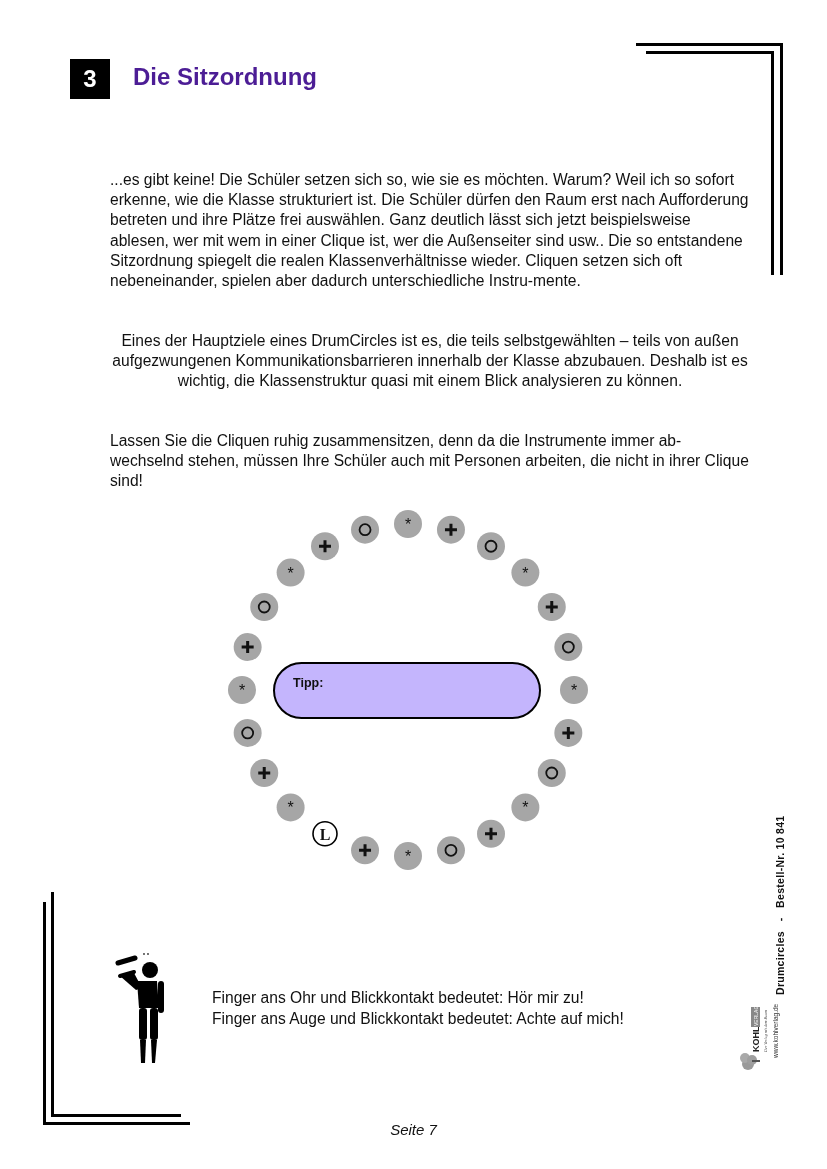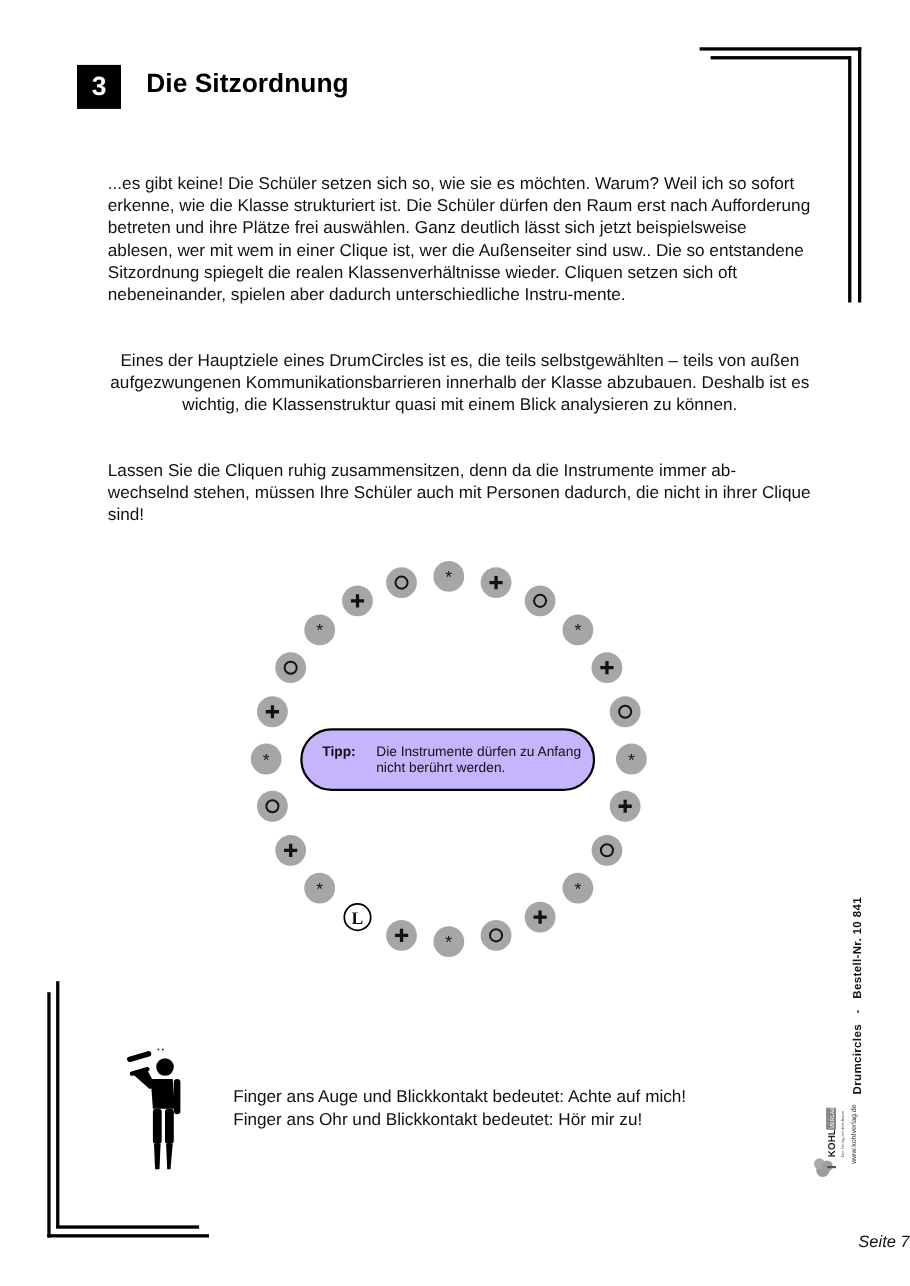--- a/index.html
+++ b/index.html
@@ -1,49 +1,49 @@
 <!DOCTYPE html>
 <html><head>
   <meta charset="utf-8">
   <style>
     html, body { margin: 0; padding: 0; background: #ffffff; }
     body { width: 827px; height: 1169px; position: relative; overflow: hidden;
       font-family: "Liberation Sans", sans-serif; color: #111; }
     .num-box { position: absolute; left: 70px; top: 59px; width: 40px; height: 40px;
       background: #000; color: #fff; font-weight: bold; font-size: 24px;
       display: flex; align-items: center; justify-content: center; }
-    .title { position: absolute; left: 133px; top: 63px; font-size: 24px; font-weight: bold; color: #000000; }
+    .title { position: absolute; left: 133px; top: 63px; font-size: 24px; font-weight: bold; color: #4c1d95; }
     .frame-line { position: absolute; background: #000; }
-    .paragraph { position: absolute; left: 94px; width: 640px; font-size: 15.6px; line-height: 20.2px; margin: 4px; }
+    .paragraph { position: absolute; left: 94px; width: 640px; font-size: 15.6px; line-height: 20.2px; margin: 16px; }
     .seats { position: absolute; left: 0; top: 0; width: 827px; height: 1169px; }
     .tip-box { position: absolute; left: 273px; top: 662px; width: 268px; height: 57px;
       border: 2px solid #000; border-radius: 30px; background: #c4b5fd; box-sizing: border-box; }
     .tip-label { position: absolute; left: 18px; top: 12px; font-size: 12.5px; font-weight: bold; }
     .tip-text { position: absolute; left: 67px; top: 12px; font-size: 12.5px; line-height: 15px; width: 190px; }
     .figure { position: absolute; left: 108px; top: 948px; }
     .gesture-text { position: absolute; left: 212px; top: 988px; font-size: 15.6px; line-height: 20.5px; }
     .side-text { position: absolute; left: 774px; top: 995px; transform-origin: 0 0; transform: rotate(-90deg);
       font-size: 10.5px; font-weight: bold; white-space: nowrap; letter-spacing: 0.3px; }
     .logo { position: absolute; left: 736px; top: 1000px; width: 50px; height: 72px; }
-    .page-num { position: absolute; left: 0; width: 827px; top: 1121px; text-align: right; font-style: italic; font-size: 15px; }
+    .page-num { position: absolute; left: 0; width: 827px; top: 1121px; text-align: center; font-style: italic; font-size: 15px; }
   </style>
 </head>
 <body>
 
 <div class="num-box">3</div>
 <div class="title">Die Sitzordnung</div>
 
 <div class="frame-line" style="left:636px; top:43px; width:147px; height:3px;"></div>
 <div class="frame-line" style="left:780px; top:43px; width:3px; height:232px;"></div>
 <div class="frame-line" style="left:646px; top:51px; width:127px; height:3px;"></div>
 <div class="frame-line" style="left:771px; top:51px; width:3px; height:224px;"></div>
 
 <p class="paragraph" style="top:154px;">...es gibt keine! Die Schüler setzen sich so, wie sie es möchten. Warum? Weil ich so sofort erkenne, wie die Klasse strukturiert ist. Die Schüler dürfen den Raum erst nach Aufforderung betreten und ihre Plätze frei auswählen. Ganz deutlich lässt sich jetzt beispielsweise ablesen, wer mit wem in einer Clique ist, wer die Außenseiter sind usw.. Die so entstandene Sitzordnung spiegelt die realen Klassenverhältnisse wieder. Cliquen setzen sich oft nebeneinander, spielen aber dadurch unterschiedliche Instru-mente.</p>
 <p class="paragraph" style="top:315px;text-align:center;">Eines der Hauptziele eines DrumCircles ist es, die teils selbstgewählten – teils von außen aufgezwungenen Kommunikationsbarrieren innerhalb der Klasse abzubauen. Deshalb ist es wichtig, die Klassenstruktur quasi mit einem Blick analysieren zu können.</p>
-<p class="paragraph" style="top:415px;">Lassen Sie die Cliquen ruhig zusammensitzen, denn da die Instrumente immer ab-wechselnd stehen, müssen Ihre Schüler auch mit Personen dadurch, die nicht in ihrer Clique sind!</p>
+<p class="paragraph" style="top:415px;">Lassen Sie die Cliquen ruhig zusammensitzen, denn da die Instrumente immer ab-wechselnd stehen, müssen Ihre Schüler auch mit Personen arbeiten, die nicht in ihrer Clique sind!</p>
 
 <svg class="seats" id="seat-svg" width="827" height="1169" viewBox="0 0 827 1169">
     <g>
       <circle cx="408" cy="524" r="14" fill="#a6a6a6"></circle>
       <text x="408" y="530" text-anchor="middle" font-family="Liberation Sans, sans-serif" font-size="16" fill="#111">*</text>
     </g>
     <g>
       <circle cx="450.9639614870184" cy="529.6563128360146" r="14" fill="#a6a6a6"></circle>
       <path d="M444.9639614870184 529.6563128360146 H456.9639614870184 M450.9639614870184 523.6563128360146 V535.6563128360146" stroke="#111" stroke-width="3"></path>
     </g>
@@ -132,21 +132,20 @@
       <path d="M318.99999999999994 546.2397829717833 H330.99999999999994 M324.99999999999994 540.2397829717833 V552.2397829717833" stroke="#111" stroke-width="3"></path>
     </g>
     <g>
       <circle cx="365.0360385129814" cy="529.6563128360146" r="14" fill="#a6a6a6"></circle>
       <circle cx="365.0360385129814" cy="529.6563128360146" r="5.5" fill="none" stroke="#111" stroke-width="1.8"></circle>
     </g>
   </svg>
 
 <div class="tip-box">
   <span class="tip-label">Tipp:</span>
-  <span class="tip-text">Die Instrumente dürfen zu Anfang nicht berührt werden.</span>
 </div>
 
 <div class="frame-line" style="left:51px; top:892px; width:3px; height:224px;"></div>
 <div class="frame-line" style="left:51px; top:1114px; width:130px; height:3px;"></div>
 <div class="frame-line" style="left:43px; top:902px; width:3px; height:223px;"></div>
 <div class="frame-line" style="left:43px; top:1122px; width:147px; height:3px;"></div>
 
 <svg class="figure" width="60" height="120" viewBox="0 0 60 120">
   <line x1="10" y1="15" x2="27" y2="10" stroke="#000" stroke-width="5" stroke-linecap="round"></line>
   <circle cx="36" cy="6" r="0.9" fill="#333"></circle>
@@ -156,22 +155,22 @@
   <line x1="12" y1="28" x2="26" y2="24" stroke="#000" stroke-width="4" stroke-linecap="round"></line>
   <path d="M29 33 L49 33 L51 60 L31 60 Z" fill="#000"></path>
   <rect x="50" y="33" width="6" height="32" rx="3" fill="#000"></rect>
   <rect x="31" y="60" width="8" height="32" rx="3" fill="#000"></rect>
   <rect x="42" y="60" width="8" height="32" rx="3" fill="#000"></rect>
   <path d="M32 92 L38 92 L37 115 L33 115 Z" fill="#000"></path>
   <path d="M43 92 L49 92 L47 115 L44 115 Z" fill="#000"></path>
 </svg>
 
 <div class="gesture-text">
+  <div>Finger ans Ohr und Blickkontakt bedeutet: Hör mir zu!</div>
   <div>Finger ans Auge und Blickkontakt bedeutet: Achte auf mich!</div>
-  <div>Finger ans Ohr und Blickkontakt bedeutet: Hör mir zu!</div>
 </div>
 
 <div class="side-text">
   <span>Drumcircles</span>
   &nbsp;&nbsp;<span>-</span>&nbsp;&nbsp;
   <span>Bestell-Nr. 10 841</span>
 </div>
 
 <svg class="logo" viewBox="0 0 50 72">
   <g transform="translate(0,72) rotate(-90)">

